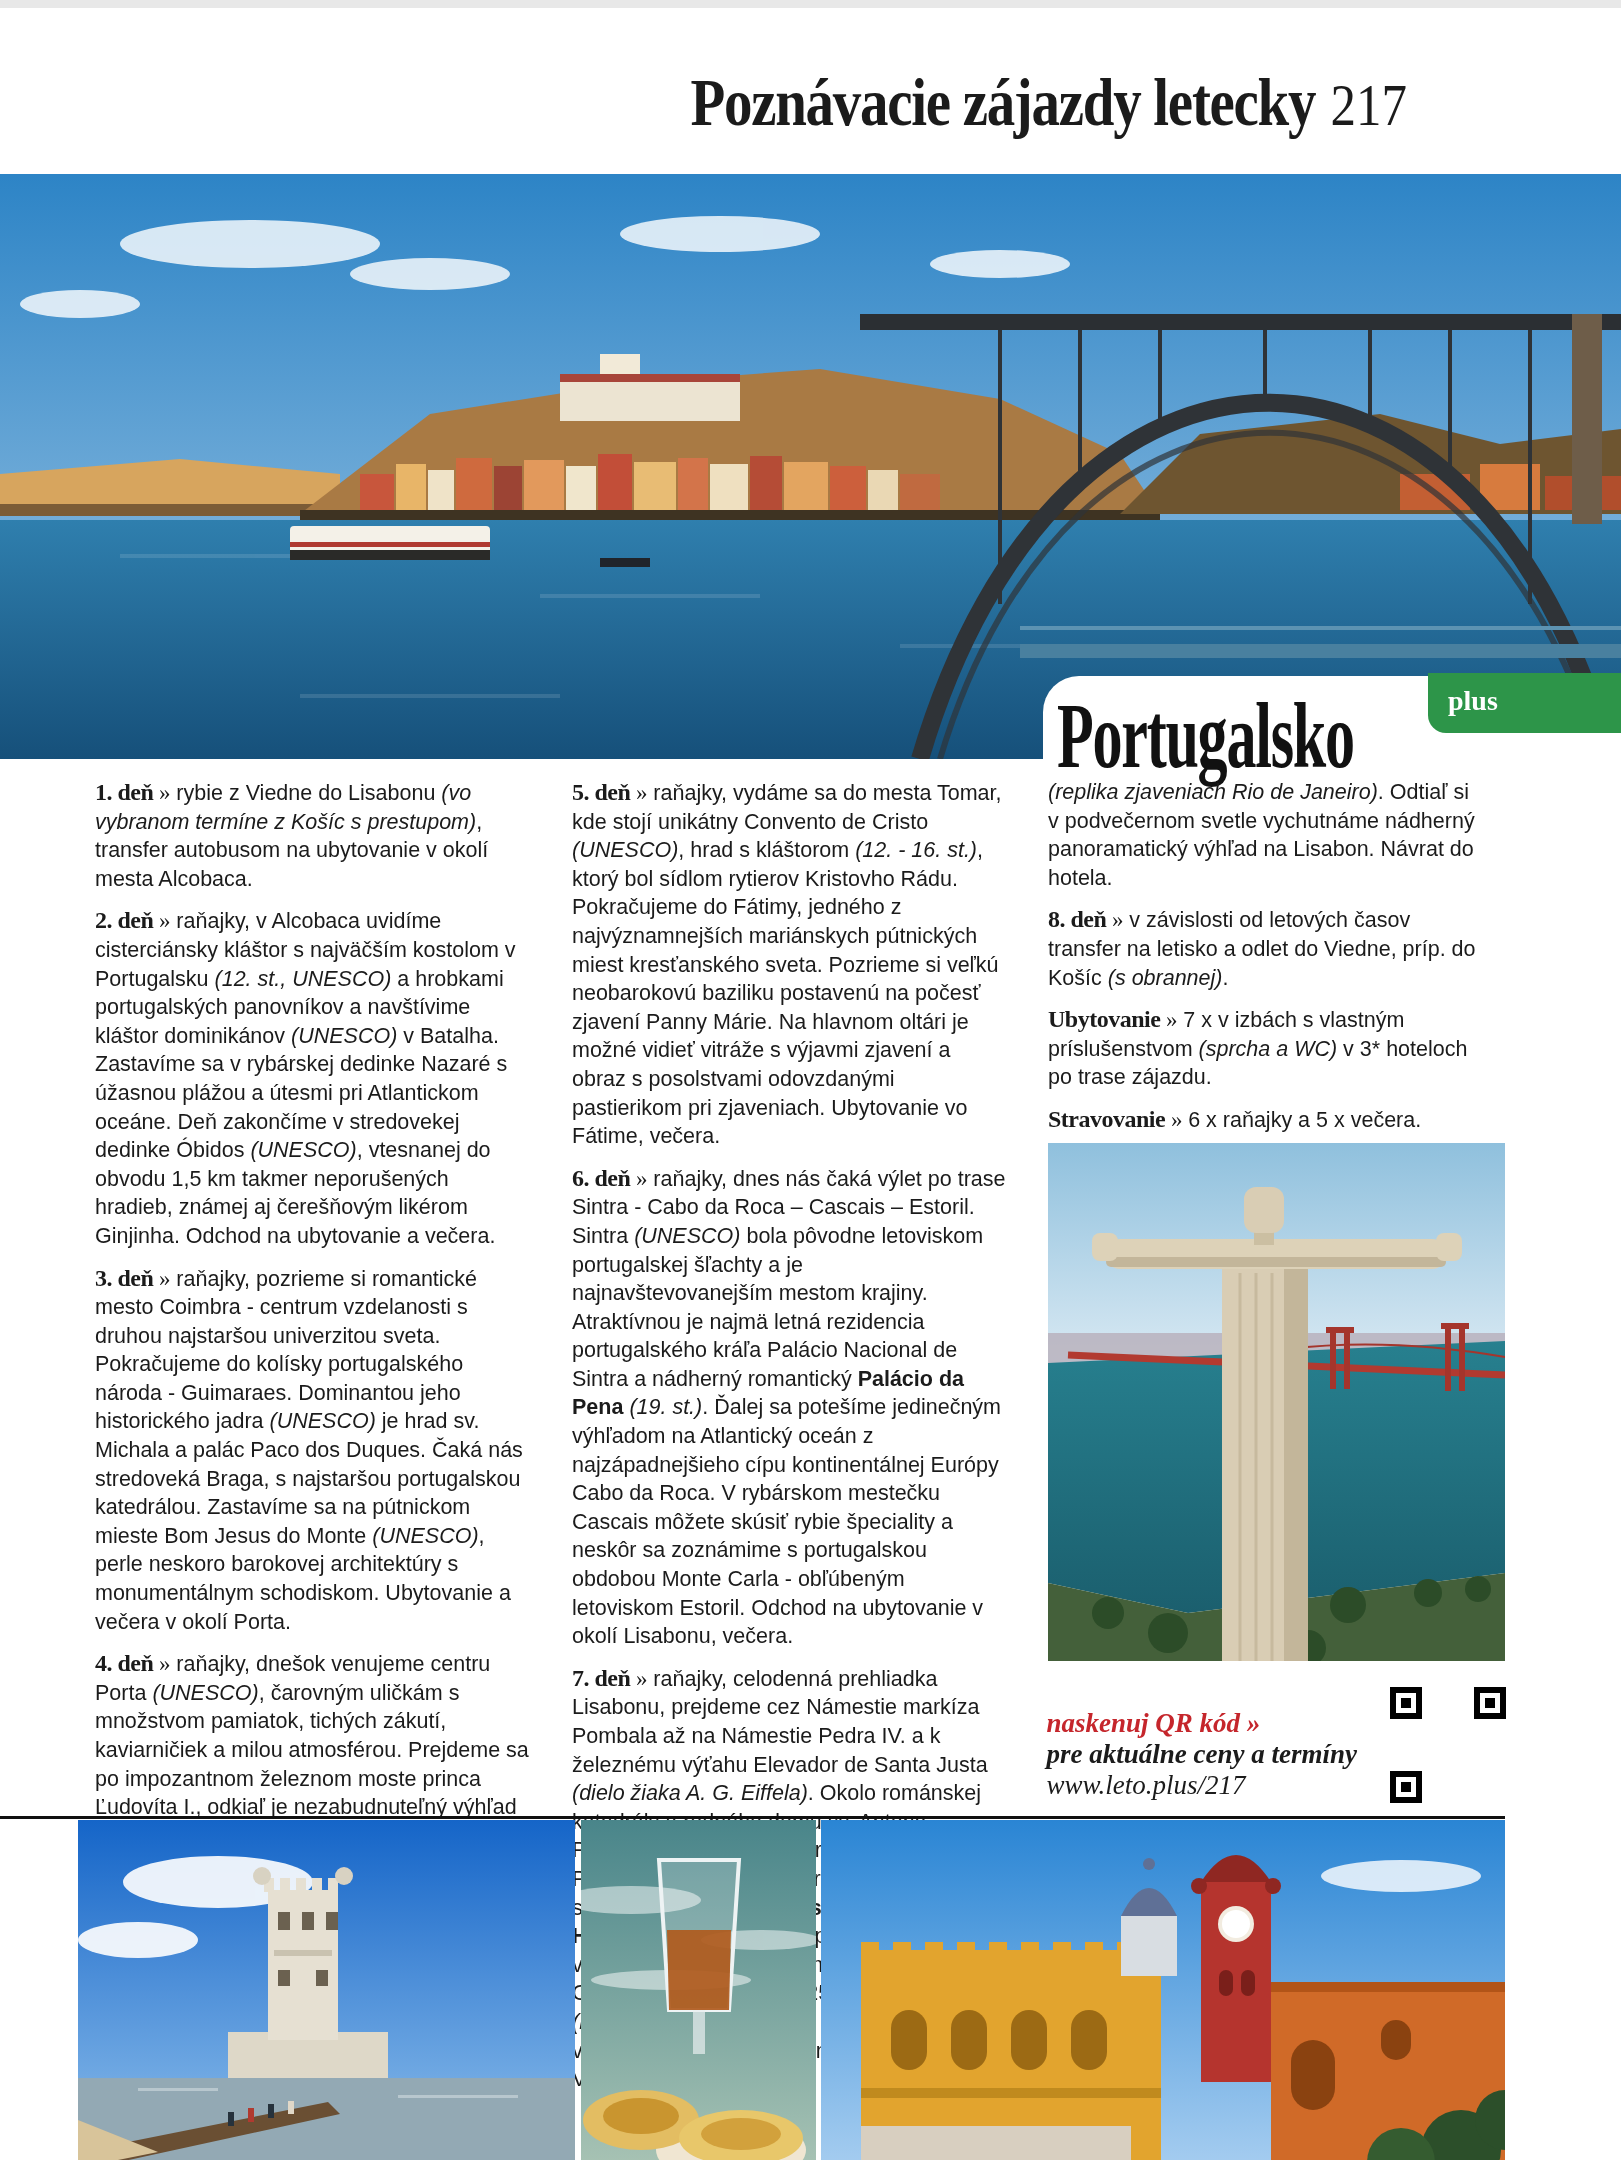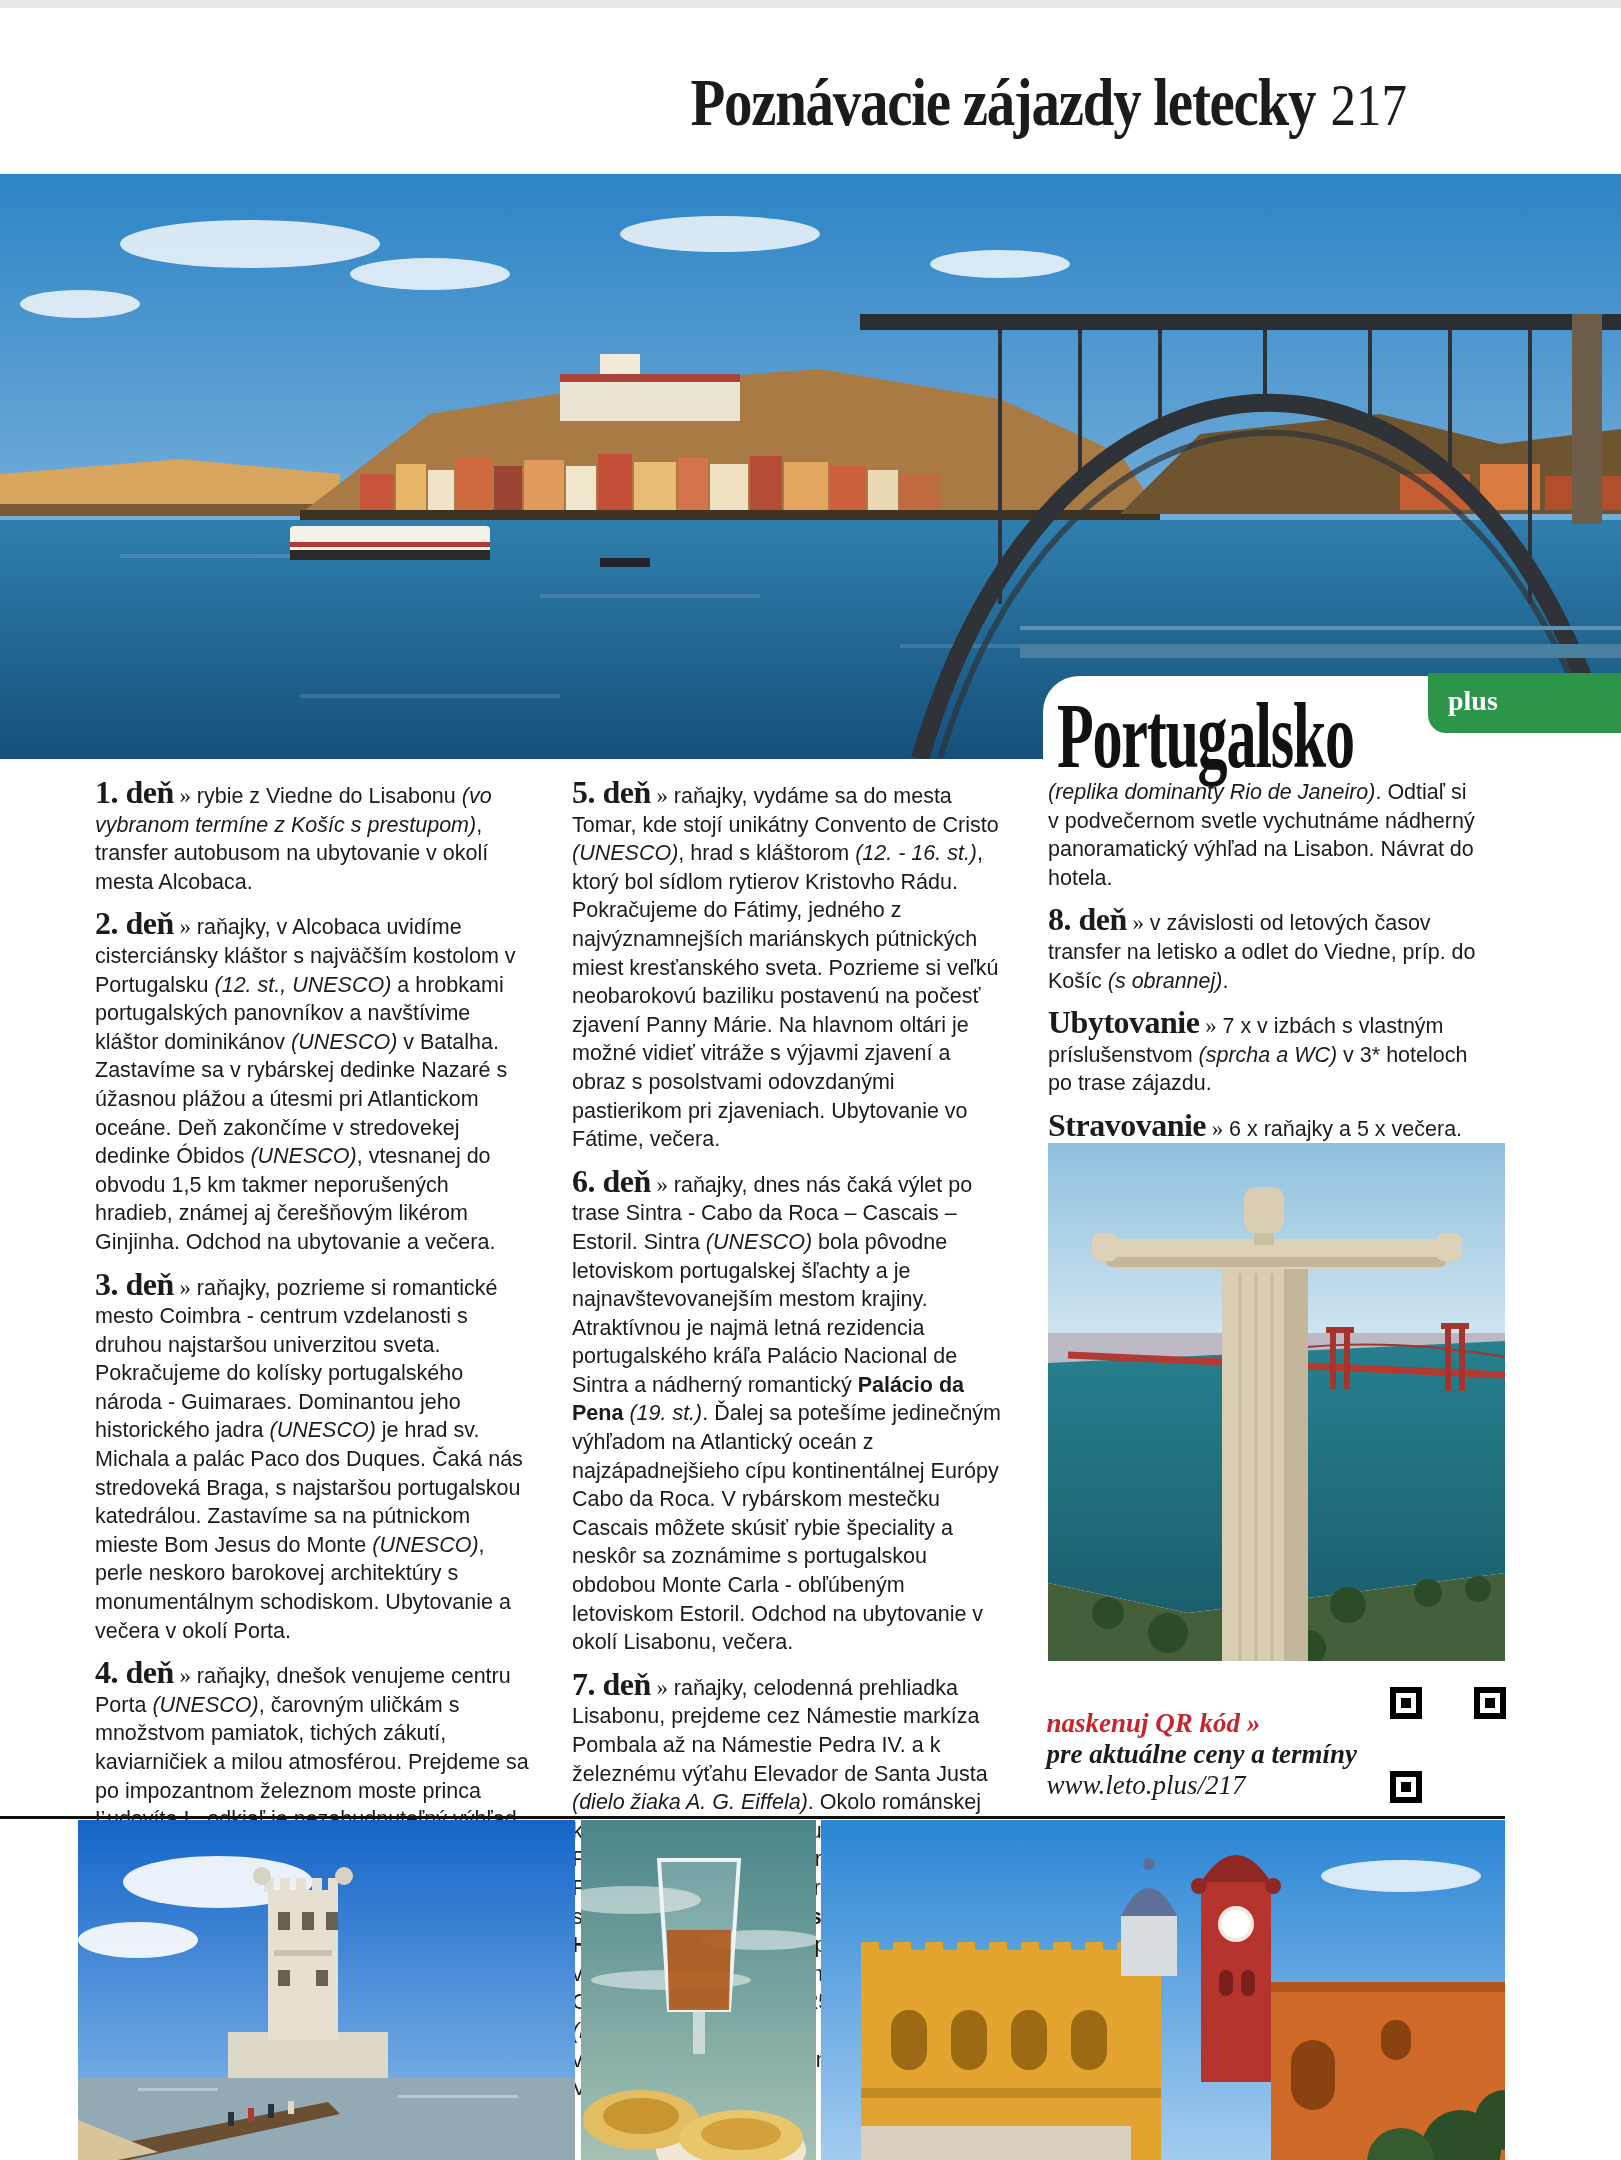--- a/index.html
+++ b/index.html
@@ -26,21 +26,21 @@
          background:var(--badge-green,#2d9549);border-radius:0 0 0 18px;color:#fff;
          font-family:"Liberation Serif",serif;font-weight:700;font-size:28px;line-height:56px;
          padding-left:20px;box-sizing:border-box;}
 
   
   .col{position:absolute;top:770px;width:434px;font-size:21.5px;line-height:28.6px;}
   .col-1{left:95px;}
   .col-2{left:572px;}
   .col-3{left:1048px;width:432px;}
   .para{margin:0 0 13px 0;}
-  .day{font-family:"Liberation Serif",serif;font-weight:700;font-size:32px;letter-spacing:-.5px;}
+  .day{font-family:"Liberation Serif",serif;font-weight:700;font-size:24px;letter-spacing:-.5px;}
   .chev{font-family:"Liberation Serif",serif;font-size:23px;}
   .seg-n{font-style:normal;}
   .seg-i{font-style:italic;}
   .seg-b{font-weight:700;}
 
   
   .christ{position:absolute;left:1048px;top:1135px;width:457px;height:518px;}
 
   
   .qr-promo{position:absolute;right:264px;top:1700px;
@@ -172,21 +172,21 @@
       <p class="para"><span class="day">2. deň</span><span class="chev"> » </span><span class="seg-n">raňajky, v Alcobaca uvidíme cisterciánsky kláštor s najväčším kostolom v Portugalsku </span><span class="seg-i">(12. st., UNESCO)</span><span class="seg-n"> a hrobkami portugalských panovníkov a navštívime kláštor dominikánov </span><span class="seg-i">(UNESCO)</span><span class="seg-n"> v Batalha. Zastavíme sa v rybárskej dedinke Nazaré s úžasnou plážou a útesmi pri Atlantickom oceáne. Deň zakončíme v stredovekej dedinke Óbidos </span><span class="seg-i">(UNESCO)</span><span class="seg-n">, vtesnanej do obvodu 1,5 km takmer neporušených hradieb, známej aj čerešňovým likérom Ginjinha. Odchod na ubytovanie a večera.</span></p>
       <p class="para"><span class="day">3. deň</span><span class="chev"> » </span><span class="seg-n">raňajky, pozrieme si romantické mesto Coimbra - centrum vzdelanosti s druhou najstaršou univerzitou sveta. Pokračujeme do kolísky portugalského národa - Guimaraes. Dominantou jeho historického jadra </span><span class="seg-i">(UNESCO)</span><span class="seg-n"> je hrad sv. Michala a palác Paco dos Duques. Čaká nás stredoveká Braga, s najstaršou portugalskou katedrálou. Zastavíme sa na pútnickom mieste Bom Jesus do Monte </span><span class="seg-i">(UNESCO)</span><span class="seg-n">, perle neskoro barokovej architektúry s monumentálnym schodiskom. Ubytovanie a večera v okolí Porta.</span></p>
       <p class="para"><span class="day">4. deň</span><span class="chev"> » </span><span class="seg-n">raňajky, dnešok venujeme centru Porta </span><span class="seg-i">(UNESCO)</span><span class="seg-n">, čarovným uličkám s množstvom pamiatok, tichých zákutí, kaviarničiek a milou atmosférou. Prejdeme sa po impozantnom železnom moste princa Ľudovíta I., odkiaľ je nezabudnuteľný výhľad na historické jadro. Počas voľna si môžete pozrieť Katedrálu Terreido da Sé, štvrť Barredo a krásny gotický kostol Sao Francisco s honosnou zlatou výzdobou. </span><span class="seg-b">Návšteva vínnej pivnice s ochutnávkou svetoznámeho portského vína</span><span class="seg-n">, oboznámime sa s tradíciou a metódou jeho výroby. Návrat na ubytovanie a večera.</span></p>
     </div>
   <div class="col col-2">
       <p class="para"><span class="day">5. deň</span><span class="chev"> » </span><span class="seg-n">raňajky, vydáme sa do mesta Tomar, kde stojí unikátny Convento de Cristo </span><span class="seg-i">(UNESCO)</span><span class="seg-n">, hrad s kláštorom </span><span class="seg-i">(12. - 16. st.)</span><span class="seg-n">, ktorý bol sídlom rytierov Kristovho Rádu. Pokračujeme do Fátimy, jedného z najvýznamnejších mariánskych pútnických miest kresťanského sveta. Pozrieme si veľkú neobarokovú baziliku postavenú na počesť zjavení Panny Márie. Na hlavnom oltári je možné vidieť vitráže s výjavmi zjavení a obraz s posolstvami odovzdanými pastierikom pri zjaveniach. Ubytovanie vo Fátime, večera.</span></p>
       <p class="para"><span class="day">6. deň</span><span class="chev"> » </span><span class="seg-n">raňajky, dnes nás čaká výlet po trase Sintra - Cabo da Roca – Cascais – Estoril. Sintra </span><span class="seg-i">(UNESCO)</span><span class="seg-n"> bola pôvodne letoviskom portugalskej šľachty a je najnavštevovanejším mestom krajiny. Atraktívnou je najmä letná rezidencia portugalského kráľa Palácio Nacional de Sintra a nádherný romantický </span><span class="seg-b">Palácio da Pena </span><span class="seg-i">(19. st.)</span><span class="seg-n">. Ďalej sa potešíme jedinečným výhľadom na Atlantický oceán z najzápadnejšieho cípu kontinentálnej Európy Cabo da Roca. V rybárskom mestečku Cascais môžete skúsiť rybie špeciality a neskôr sa zoznámime s portugalskou obdobou Monte Carla - obľúbeným letoviskom Estoril. Odchod na ubytovanie v okolí Lisabonu, večera.</span></p>
       <p class="para"><span class="day">7. deň</span><span class="chev"> » </span><span class="seg-n">raňajky, celodenná prehliadka Lisabonu, prejdeme cez Námestie markíza Pombala až na Námestie Pedra IV. a k železnému výťahu Elevador de Santa Justa </span><span class="seg-i">(dielo žiaka A. G. Eiffela)</span><span class="seg-n">. Okolo románskej katedrály a rodného domu sv. Antona Paduánskeho zídeme ku rieke Tejo. Popoludnie venujeme starobylej štvrti Belém s gotickým kláštorom </span><span class="seg-b">Mosteiro dos Hieronimos </span><span class="seg-i">(UNESCO)</span><span class="seg-n">, pôjdeme k obrannej veži Torre de Belém a Pamätníku objaviteľov. Cez emblematický Most 25. apríla </span><span class="seg-i">(lisabonský Golden Gate)</span><span class="seg-n"> prídeme ku vyhliadke pri monumentálnej soche Krista Vykupiteľa</span></p>
     </div>
   <div class="col col-3">
-      <p class="para"><span class="seg-i">(replika dominanty Rio de Janeiro)</span><span class="seg-n">. Odtiaľ si v podvečernom svetle vychutnáme nádherný panoramatický výhľad na Lisabon. Návrat do hotela.</span></p>
+      <p class="para"><span class="seg-i">(replika zjaveniach Rio de Janeiro)</span><span class="seg-n">. Odtiaľ si v podvečernom svetle vychutnáme nádherný panoramatický výhľad na Lisabon. Návrat do hotela.</span></p>
       <p class="para"><span class="day">8. deň</span><span class="chev"> » </span><span class="seg-n">v závislosti od letových časov transfer na letisko a odlet do Viedne, príp. do Košíc </span><span class="seg-i">(s obrannej)</span><span class="seg-n">.</span></p>
       <p class="para"><span class="day">Ubytovanie</span><span class="chev"> » </span><span class="seg-n">7 x v izbách s vlastným príslušenstvom </span><span class="seg-i">(sprcha a WC)</span><span class="seg-n"> v 3* hoteloch po trase zájazdu.</span></p>
       <p class="para"><span class="day">Stravovanie</span><span class="chev"> » </span><span class="seg-n">6 x raňajky a 5 x večera.</span></p>
     </div>
 
   <div class="christ">
     <svg viewBox="0 0 457 518" preserveAspectRatio="none">
       <defs>
         <linearGradient id="csky" x1="0" y1="0" x2="0" y2="1">
           <stop offset="0" stop-color="#8fc0dd"></stop>

